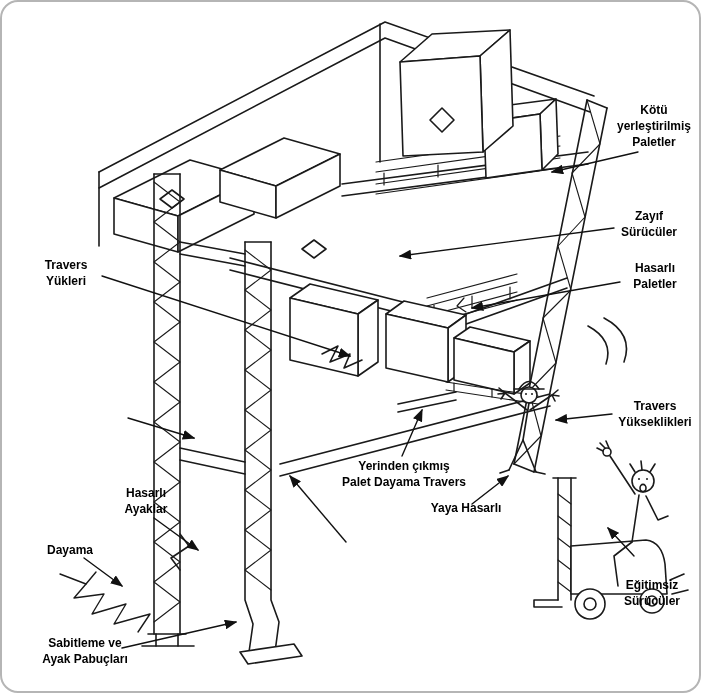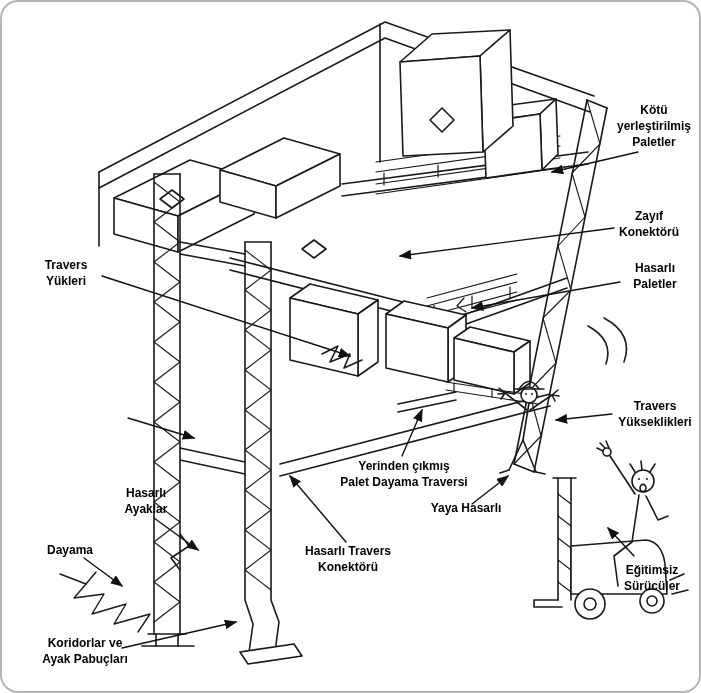--- a/index.html
+++ b/index.html
@@ -226,44 +226,42 @@
         <path d="M632,554 L606,526" marker-end="url(#arrow)"></path>
       </g>
     </g>
   </svg>
 
   <div class="label" style="left:604px;top:100px;width:96px;">Kötü
 yerleştirilmiş
 Paletler</div>
 
   <div class="label" style="left:598px;top:206px;width:98px;">Zayıf
-Konektörü</div>
+Sürücüler</div>
 
   <div class="label" style="left:608px;top:258px;width:90px;">Hasarlı
 Paletler</div>
 
   <div class="label" style="left:20px;top:255px;width:88px;">Travers
 Yükleri</div>
 
 
   <div class="label" style="left:100px;top:483px;width:88px;">Hasarlı
 Ayaklar</div>
 
   <div class="label" style="left:36px;top:540px;width:64px;">Dayama</div>
 
-  <div class="label" style="left:18px;top:633px;width:130px;">Koridorlar ve
+  <div class="label" style="left:18px;top:633px;width:130px;">Sabitleme ve
 Ayak Pabuçları</div>
 
-  <div class="label" style="left:283px;top:541px;width:126px;">Hasarlı Travers
-Konektörü</div>
 
   <div class="label" style="left:318px;top:456px;width:168px;">Yerinden çıkmış
-Palet Dayama Traversi</div>
+Palet Dayama Travers</div>
 
   <div class="label" style="left:412px;top:498px;width:104px;">Yaya Hasarlı</div>
 
   <div class="label" style="left:606px;top:396px;width:94px;">Travers
 Yükseklikleri</div>
 
-  <div class="label" style="left:602px;top:560px;width:96px;">Eğitimsiz
+  <div class="label" style="left:602px;top:575px;width:96px;">Eğitimsiz
 Sürücüler</div>
 
 </div>
 
 </body></html>

